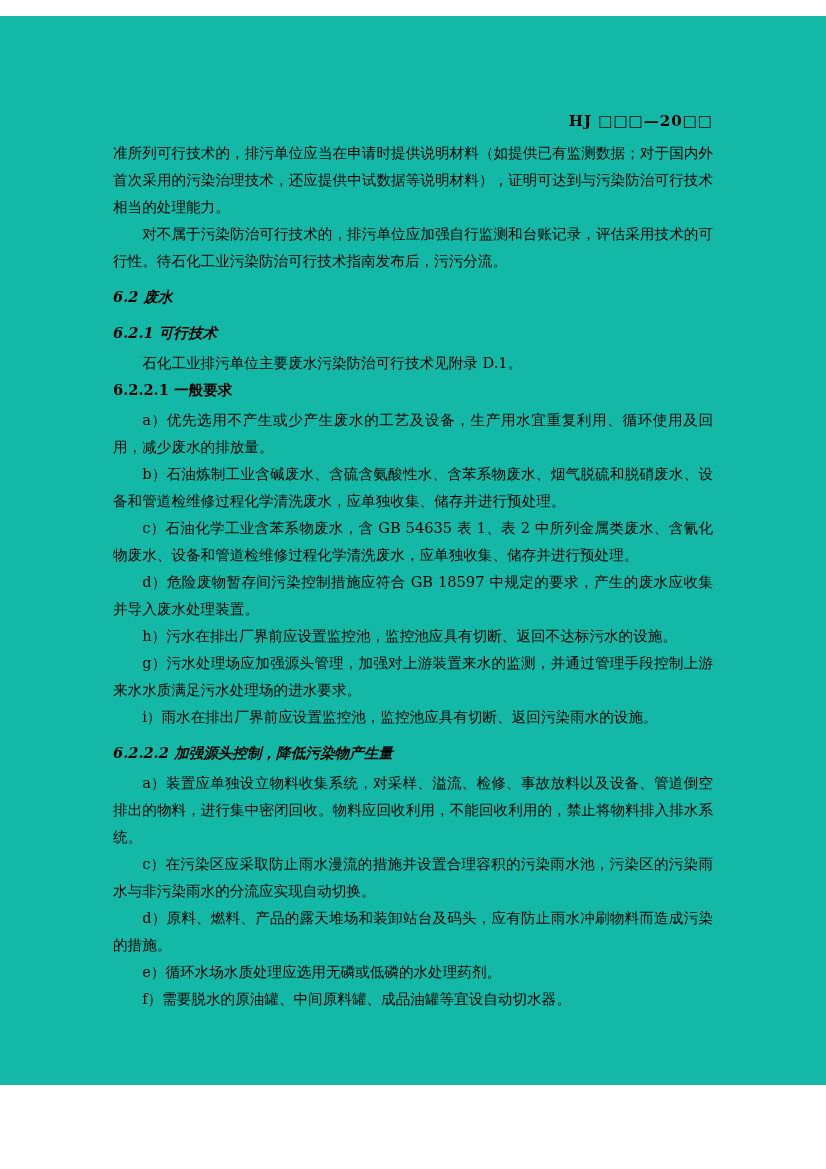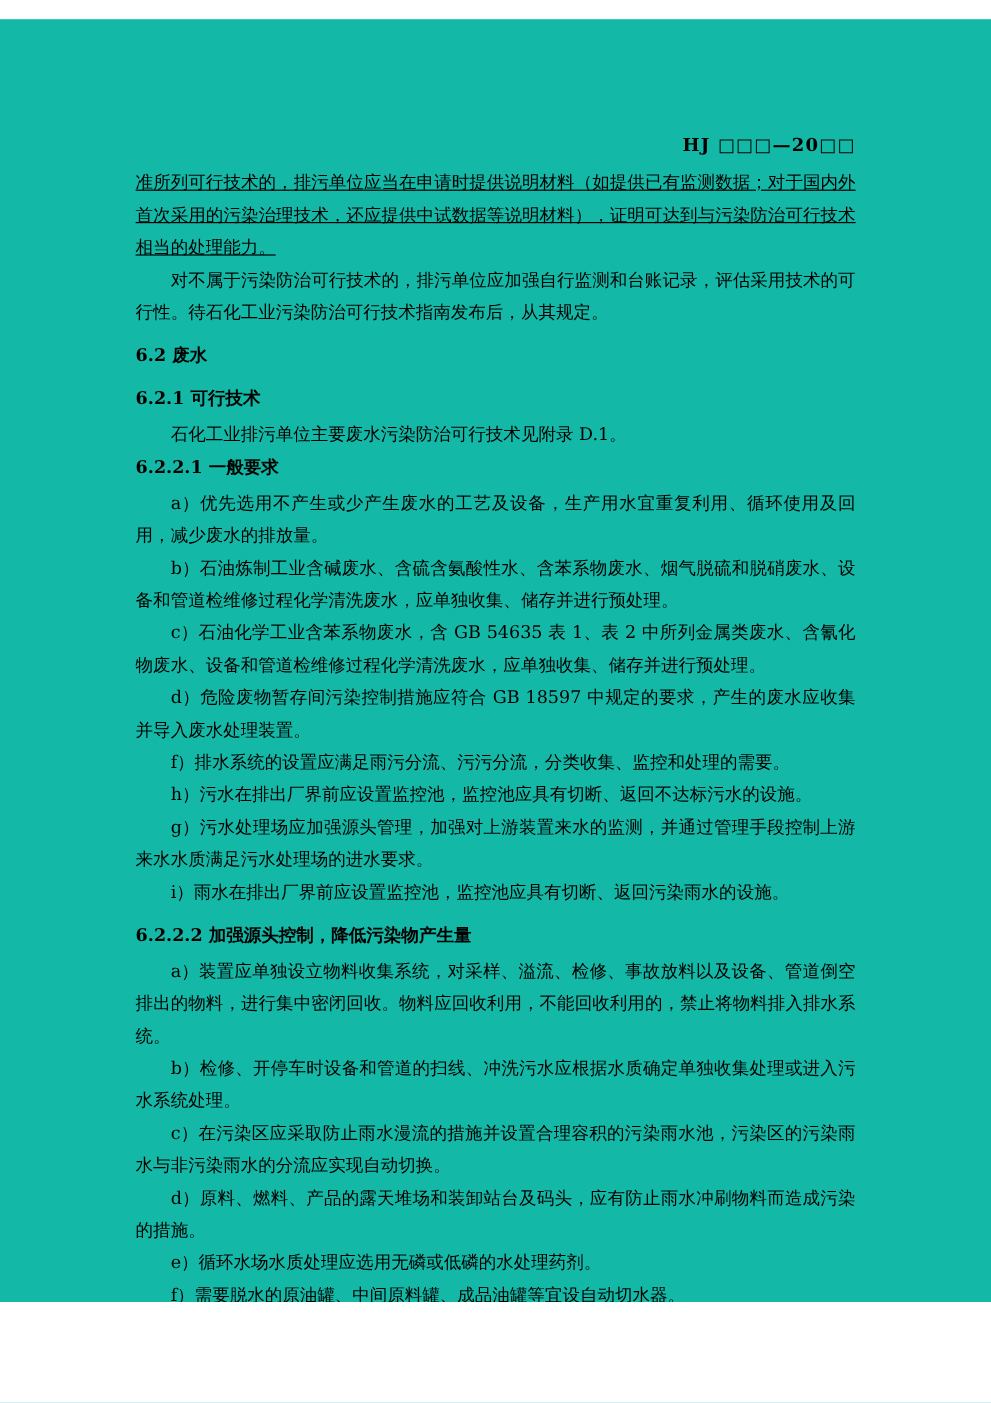--- a/index.html
+++ b/index.html
@@ -36,31 +36,31 @@
     font-size: 14.6px;
     line-height: 27px;
     text-align: justify;
     text-justify: inter-ideograph;
   }
   .indent2 {
     text-indent: 2em;
   }
   .noindent {
     text-indent: 0;
-    text-decoration: underline;
   }
   .heading {
     margin: 0;
     font-size: 14.6px;
     line-height: 27px;
     font-weight: bold;
     text-indent: 0;
   }
   .gap-before {
     margin-top: 9px;
+    font-style: italic;
   }
   .gap-after {
     margin-bottom: 3px;
   }
   .pagenum {
     position: absolute;
     left: 0;
     right: 0;
     top: 1094px;
     text-align: center;
@@ -70,41 +70,39 @@
 </style>
 </head>
 <body>
 
 <div class="page">
   <div class="content">
 
     <div class="header-line">HJ □□□—20□□</div>
 
     <p class="noindent">准所列可行技术的，排污单位应当在申请时提供说明材料（如提供已有监测数据；对于国内外首次采用的污染治理技术，还应提供中试数据等说明材料），证明可达到与污染防治可行技术相当的处理能力。</p>
-    <p class="indent2">对不属于污染防治可行技术的，排污单位应加强自行监测和台账记录，评估采用技术的可行性。待石化工业污染防治可行技术指南发布后，从其规定。</p>
+    <p class="indent2">对不属于污染防治可行技术的，排污单位应加强自行监测和台账记录，评估采用技术的可行性。待石化工业污染防治可行技术指南发布后，污污分流。</p>
 
     <p class="heading gap-before gap-after">6.2 废水</p>
     <p class="heading gap-before gap-after">6.2.1 可行技术</p>
     <p class="indent2">石化工业排污单位主要废水污染防治可行技术见附录 D.1。</p>
 
     <p class="heading gap-after">6.2.2.1 一般要求</p>
 
     <p class="indent2">a）优先选用不产生或少产生废水的工艺及设备，生产用水宜重复利用、循环使用及回用，减少废水的排放量。</p>
     <p class="indent2">b）石油炼制工业含碱废水、含硫含氨酸性水、含苯系物废水、烟气脱硫和脱硝废水、设备和管道检维修过程化学清洗废水，应单独收集、储存并进行预处理。</p>
     <p class="indent2">c）石油化学工业含苯系物废水，含 GB 54635 表 1、表 2 中所列金属类废水、含氰化物废水、设备和管道检维修过程化学清洗废水，应单独收集、储存并进行预处理。</p>
     <p class="indent2">d）危险废物暂存间污染控制措施应符合 GB 18597 中规定的要求，产生的废水应收集并导入废水处理装置。</p>
-    <p class="indent2">f）排水系统的设置应满足雨污分流、污污分流，分类收集、监控和处理的需要。</p>
     <p class="indent2">h）污水在排出厂界前应设置监控池，监控池应具有切断、返回不达标污水的设施。</p>
     <p class="indent2">g）污水处理场应加强源头管理，加强对上游装置来水的监测，并通过管理手段控制上游来水水质满足污水处理场的进水要求。</p>
     <p class="indent2">i）雨水在排出厂界前应设置监控池，监控池应具有切断、返回污染雨水的设施。</p>
 
     <p class="heading gap-before gap-after">6.2.2.2 加强源头控制，降低污染物产生量</p>
 
     <p class="indent2">a）装置应单独设立物料收集系统，对采样、溢流、检修、事故放料以及设备、管道倒空排出的物料，进行集中密闭回收。物料应回收利用，不能回收利用的，禁止将物料排入排水系统。</p>
-    <p class="indent2">b）检修、开停车时设备和管道的扫线、冲洗污水应根据水质确定单独收集处理或进入污水系统处理。</p>
     <p class="indent2">c）在污染区应采取防止雨水漫流的措施并设置合理容积的污染雨水池，污染区的污染雨水与非污染雨水的分流应实现自动切换。</p>
     <p class="indent2">d）原料、燃料、产品的露天堆场和装卸站台及码头，应有防止雨水冲刷物料而造成污染的措施。</p>
     <p class="indent2">e）循环水场水质处理应选用无磷或低磷的水处理药剂。</p>
     <p class="indent2">f）需要脱水的原油罐、中间原料罐、成品油罐等宜设自动切水器。</p>
   </div>
 
   <div class="pagenum">20</div>
 </div>
 
 </body></html>

